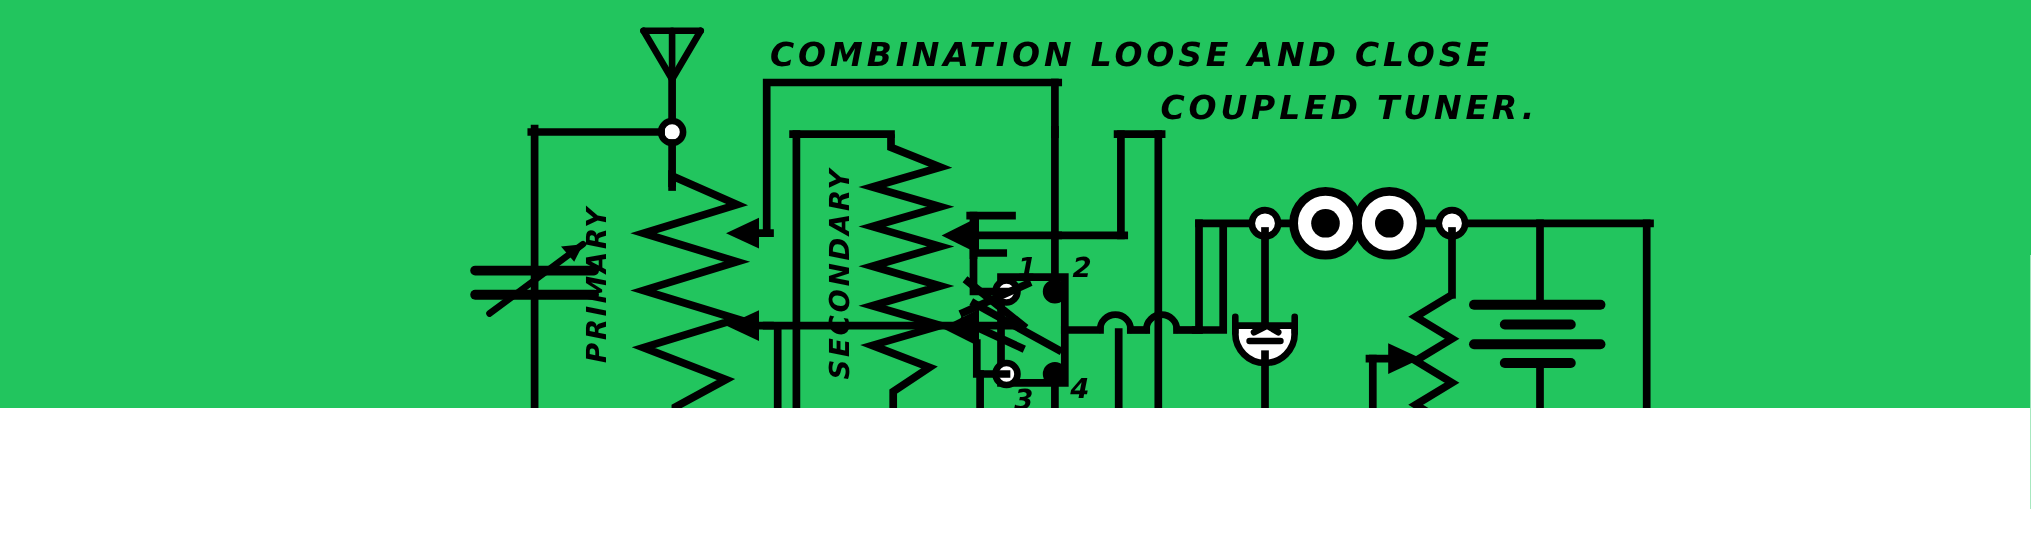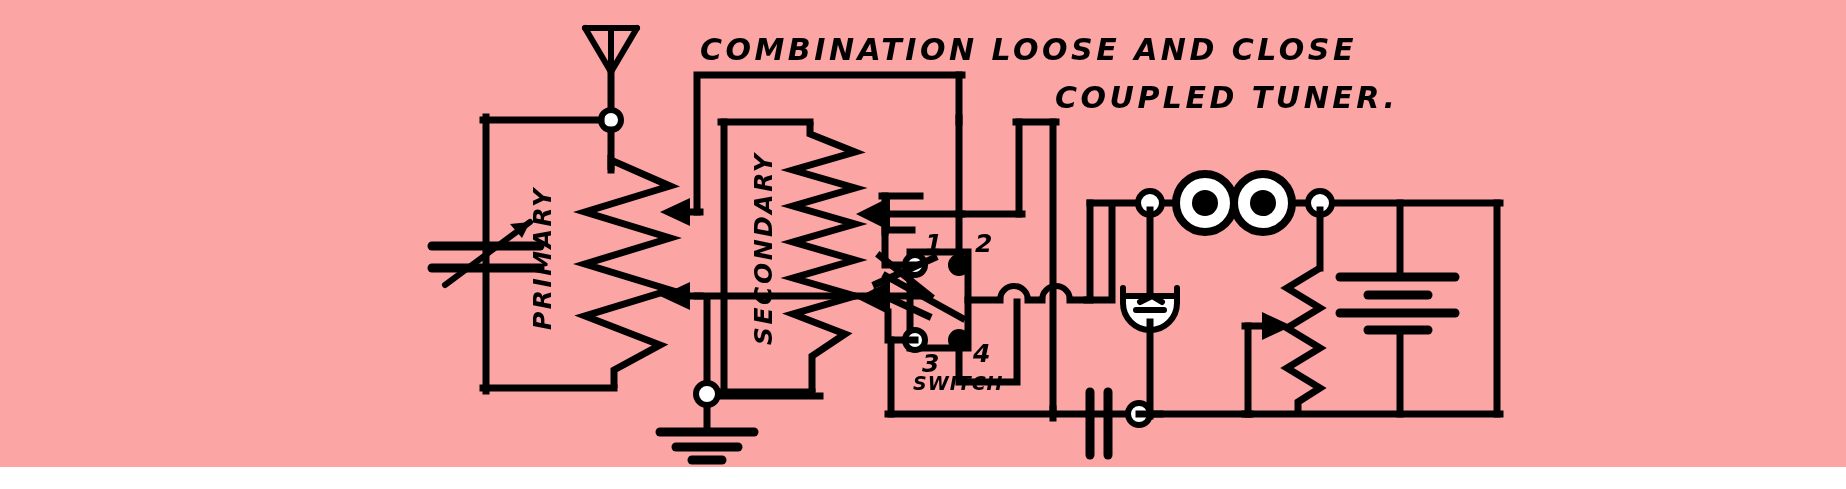--- a/index.html
+++ b/index.html
@@ -6,22 +6,22 @@
     margin: 0;
     padding: 0;
     background: #ffffff;
   }
   body {
     font-family: "DejaVu Sans", sans-serif;
   }
   #schematic-root {
     position: relative;
     width: 1846px;
-    height: 467px;
-    background: #fca5a5;
+    height: 371px;
+    background: #22c55e;
     overflow: hidden;
   }
   svg#diagram {
     display: block;
     width: 1846px;
     height: 489px;
   }
   .wire {
     stroke: #000000;
     stroke-width: 7;

